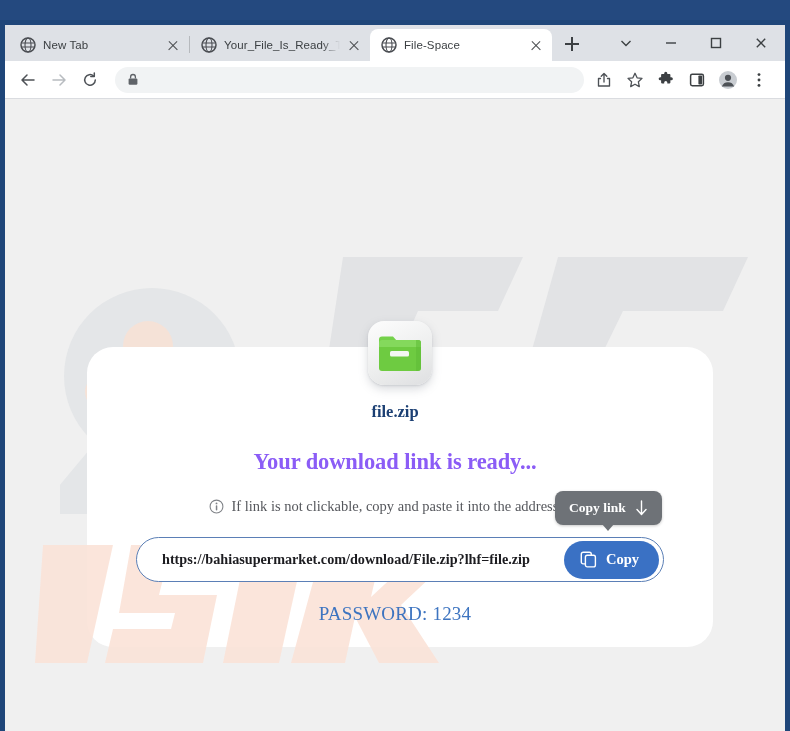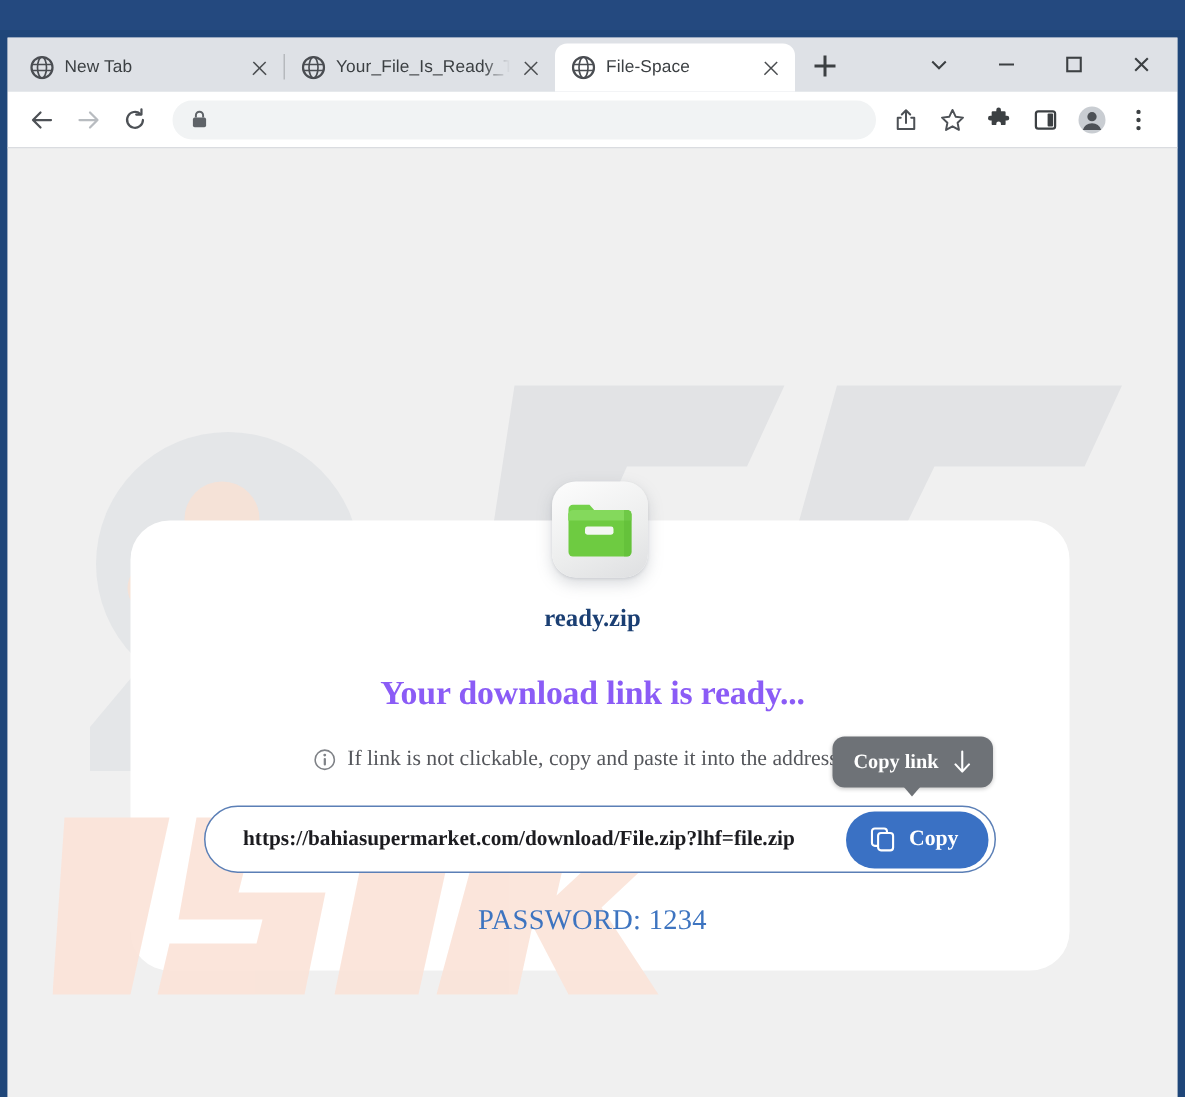--- a/index.html
+++ b/index.html
@@ -41,21 +41,21 @@
     align-items: center;
     padding: 0 8px 0 11px;
     border-radius: 8px 8px 0 0;
     font-size: 11.5px;
     color: #3c4043;
     cursor: default;
     overflow: hidden;
   }
   .tab.inactive { width: 180px; }
   .tab.active {
-    width: 160px;
+    width: 182px;
     background: #ffffff;
   }
   .tab-sep {
     width: 1px;
     height: 17px;
     background: #b6b9bd;
     margin: 0 0 8px 0;
     flex: 0 0 1px;
   }
 
@@ -512,21 +512,21 @@
     <div id="file-icon-tile">
       <svg width="46" height="42" viewBox="0 0 46 42">
         <path d="M2 7.5 a3 3 0 0 1 3 -3 h11 l4 4.5 h5 v6 H2 Z" fill="#74d14a"></path>
         <path d="M2 11 a3 3 0 0 1 3 -3 h36 a3 3 0 0 1 3 3 v25 a3 3 0 0 1 -3 3 H5 a3 3 0 0 1 -3 -3 Z" fill="#6ecb41"></path>
         <path d="M2 11 a3 3 0 0 1 3 -3 h36 a3 3 0 0 1 3 3 v4 H2 Z" fill="#84d95c"></path>
         <rect x="13" y="19" width="19" height="5.5" rx="1.6" fill="#f3f7f2"></rect>
         <path d="M41 8 a3 3 0 0 1 3 3 v25 a3 3 0 0 1 -3 3 h-2 V8 Z" fill="#5fbb36" opacity=".55"></path>
       </svg>
     </div>
 
-    <div id="file-name">ready.zip</div>
+    <div id="file-name">file.zip</div>
 
     <div id="headline">Your download link is ready...</div>
 
     <div id="subtext-row">
       <svg id="info-icon" width="15" height="15" viewBox="0 0 15 15">
         <circle cx="7.5" cy="7.5" r="6.4" fill="none" stroke="#7f8287" stroke-width="1.05"></circle>
         <circle cx="7.5" cy="4.4" r=".95" fill="#7f8287"></circle>
         <rect x="6.8" y="6.3" width="1.5" height="5.1" rx=".7" fill="#7f8287"></rect>
       </svg>
       <span id="subtext">If link is not clickable, copy and paste it into the address bar</span>

